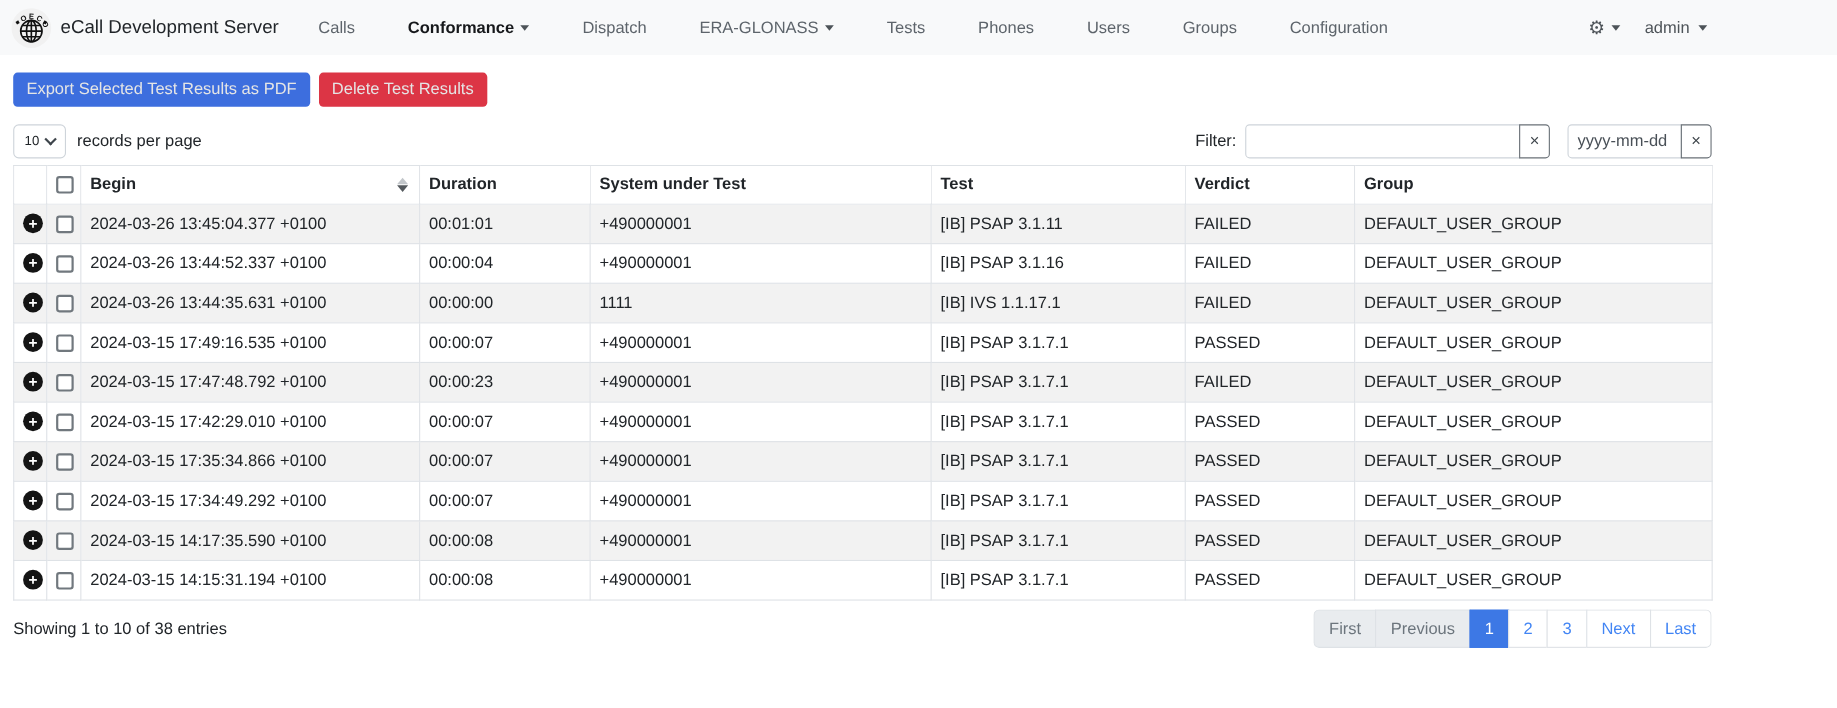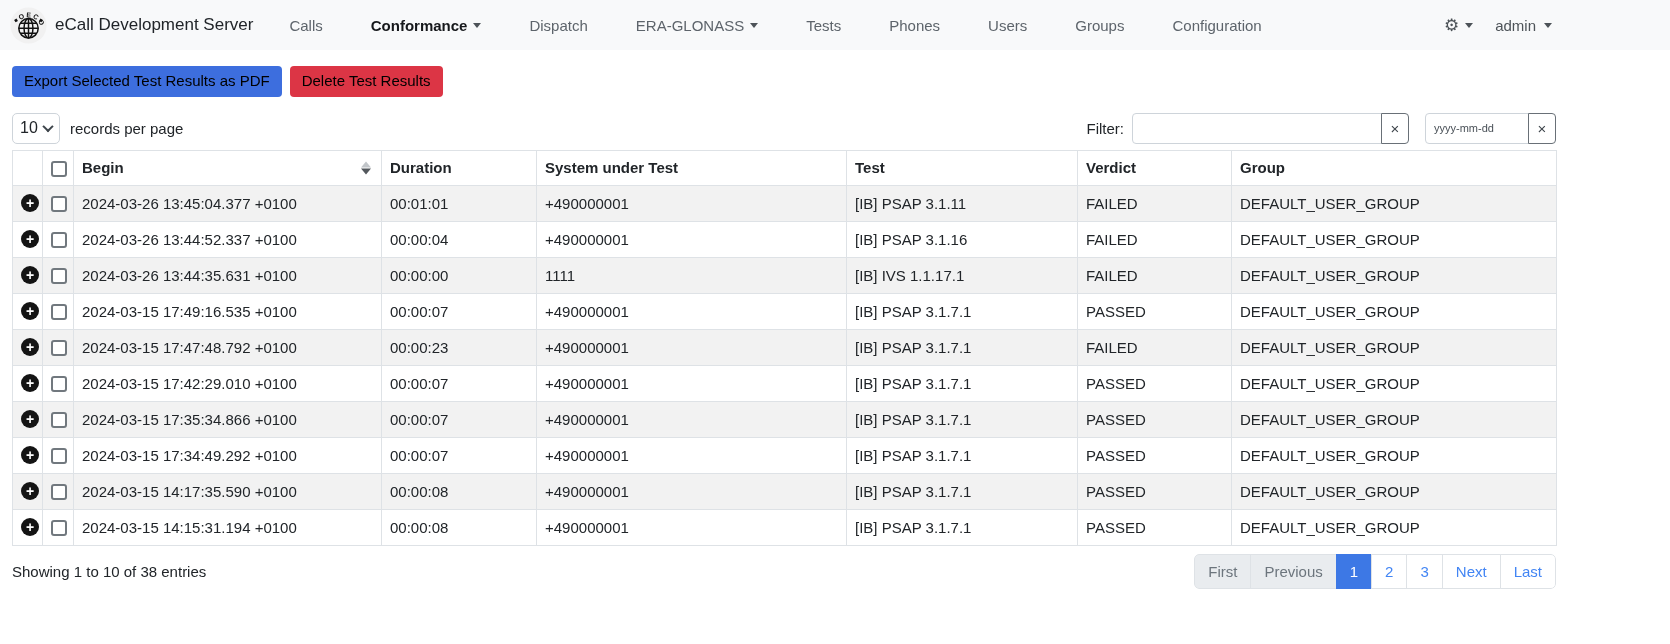--- a/index.html
+++ b/index.html
@@ -31,43 +31,43 @@
   .gear-wrap { display:flex; align-items:center; cursor:pointer; }
   .gear { font-size:17px; color:#4d5358; line-height:1; }
   .user-wrap { display:flex; align-items:center; cursor:pointer; color:#4d5358;text-align:right; }
   .user-wrap .name { margin-right:2px; color:#4d5358; }
 
   
   .main { padding:16px 114px 0 12px; }
 
   .toolbar { display:flex; gap:8px; }
   .btn {
-    border:none; border-radius:4px; color:#000000; font-size:15px;
+    border:none; border-radius:4px; color:#e5e5e5; font-size:15px;
     padding:6px 12px; cursor:pointer; font-family:inherit; line-height:1.25;
   }
   .btn-primary { background:#3d6ede; }
   .btn-danger  { background:#dc3545; }
 
   .controls { display:flex; align-items:center; margin-top:16px; height:31px; }
   .select-box {
     width:48px; height:31px; border:1px solid #ced4da; border-radius:5px;
     display:flex; align-items:center; justify-content:center; gap:6px;
-    background:#fff; cursor:pointer; font-size:16px; color:#212529;
+    background:#fff; cursor:pointer; font-size:12px; color:#212529;
   }
   .select-box .chev {
     width:8px; height:8px; border-right:2px solid #3e454b; border-bottom:2px solid #3e454b;
     transform:rotate(45deg) translate(-1px,-1px);
   }
   .records-label { margin-left:10px; color:#212529; }
   .controls .spacer { flex:1; }
   .filter-label { margin-right:8px; color:#212529; }
   .input-group { display:flex; align-items:stretch; height:31px; }
   .text-input {
     border:1px solid #ced4da; border-radius:4px 0 0 4px; height:31px;
-    padding:0 8px; font-size:11px; font-family:inherit; color:#4d7c0f; outline:none;
+    padding:0 8px; font-size:15px; font-family:inherit; color:#4d7c0f; outline:none;
   }
   .text-input::placeholder { color:#495057; }
   .filter-input { width:250px; }
   .date-input { width:104px; }
   .clear-btn {
     width:28px; height:31px; margin-left:-1px; background:#fff;
     border:1px solid #697077; border-radius:0 4px 4px 0; color:#3e454b;
     font-size:15px; line-height:1; cursor:pointer; font-family:inherit;
   }
   .date-group { margin-left:16px; }

